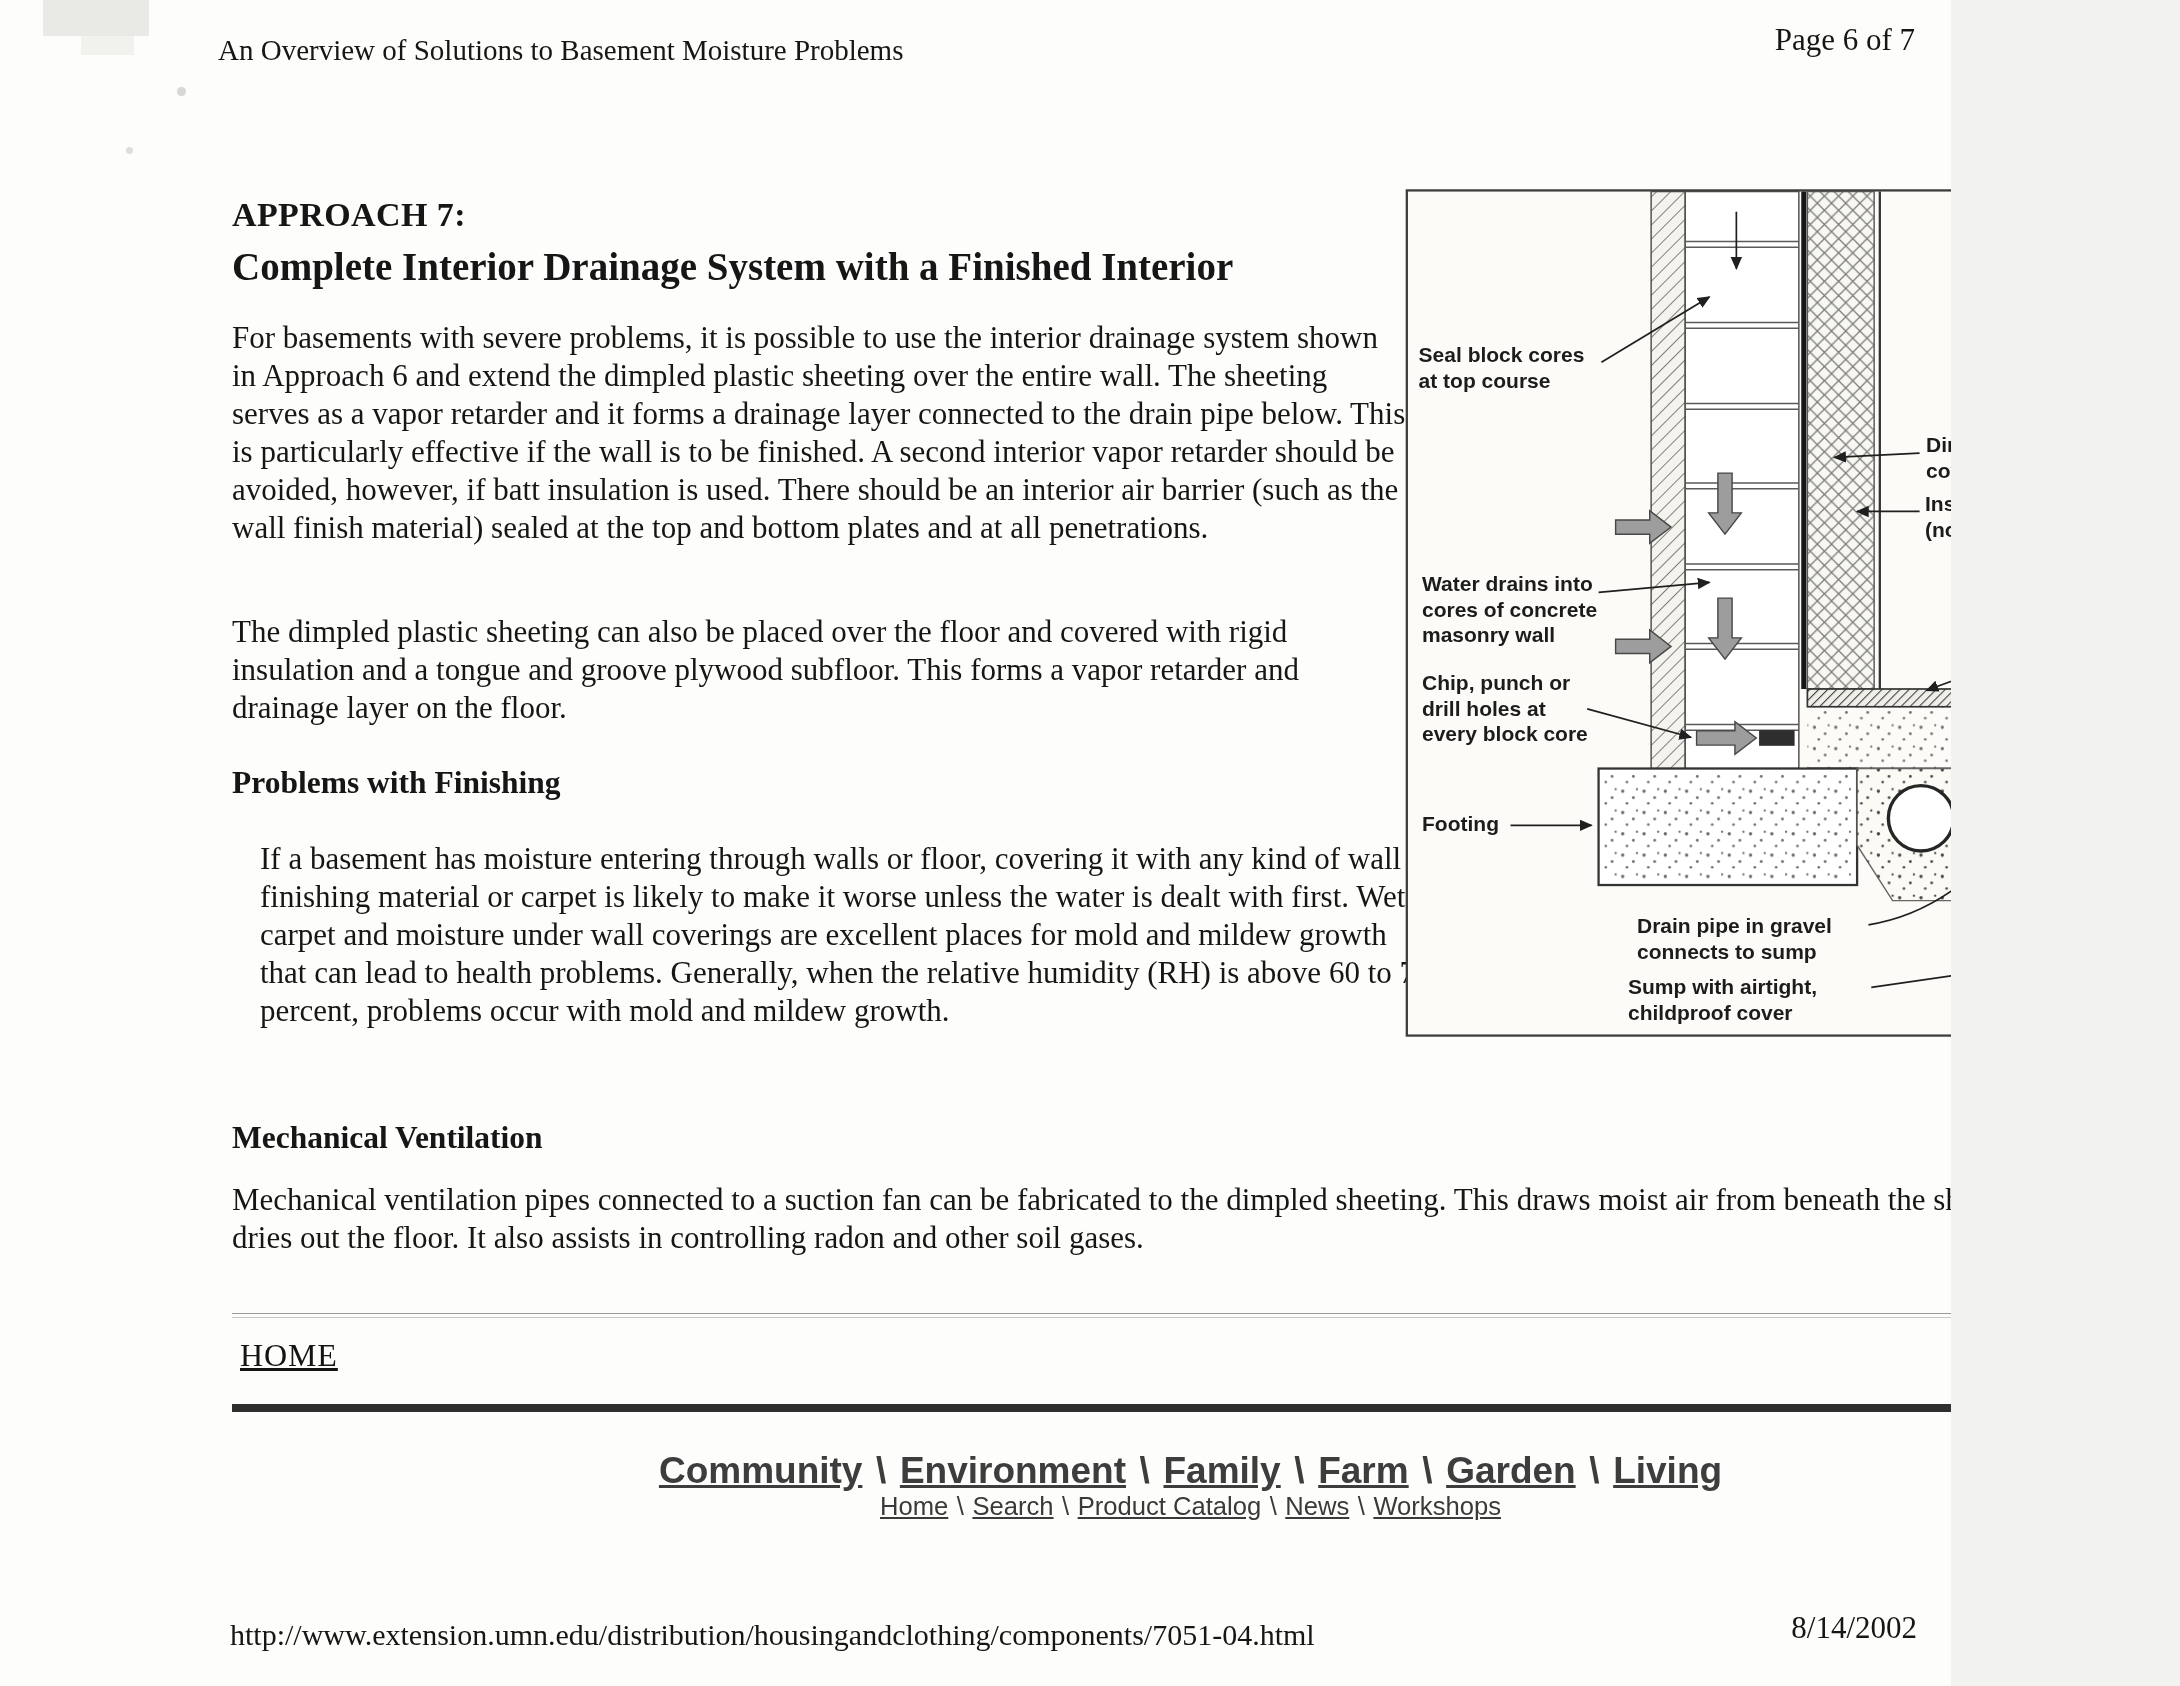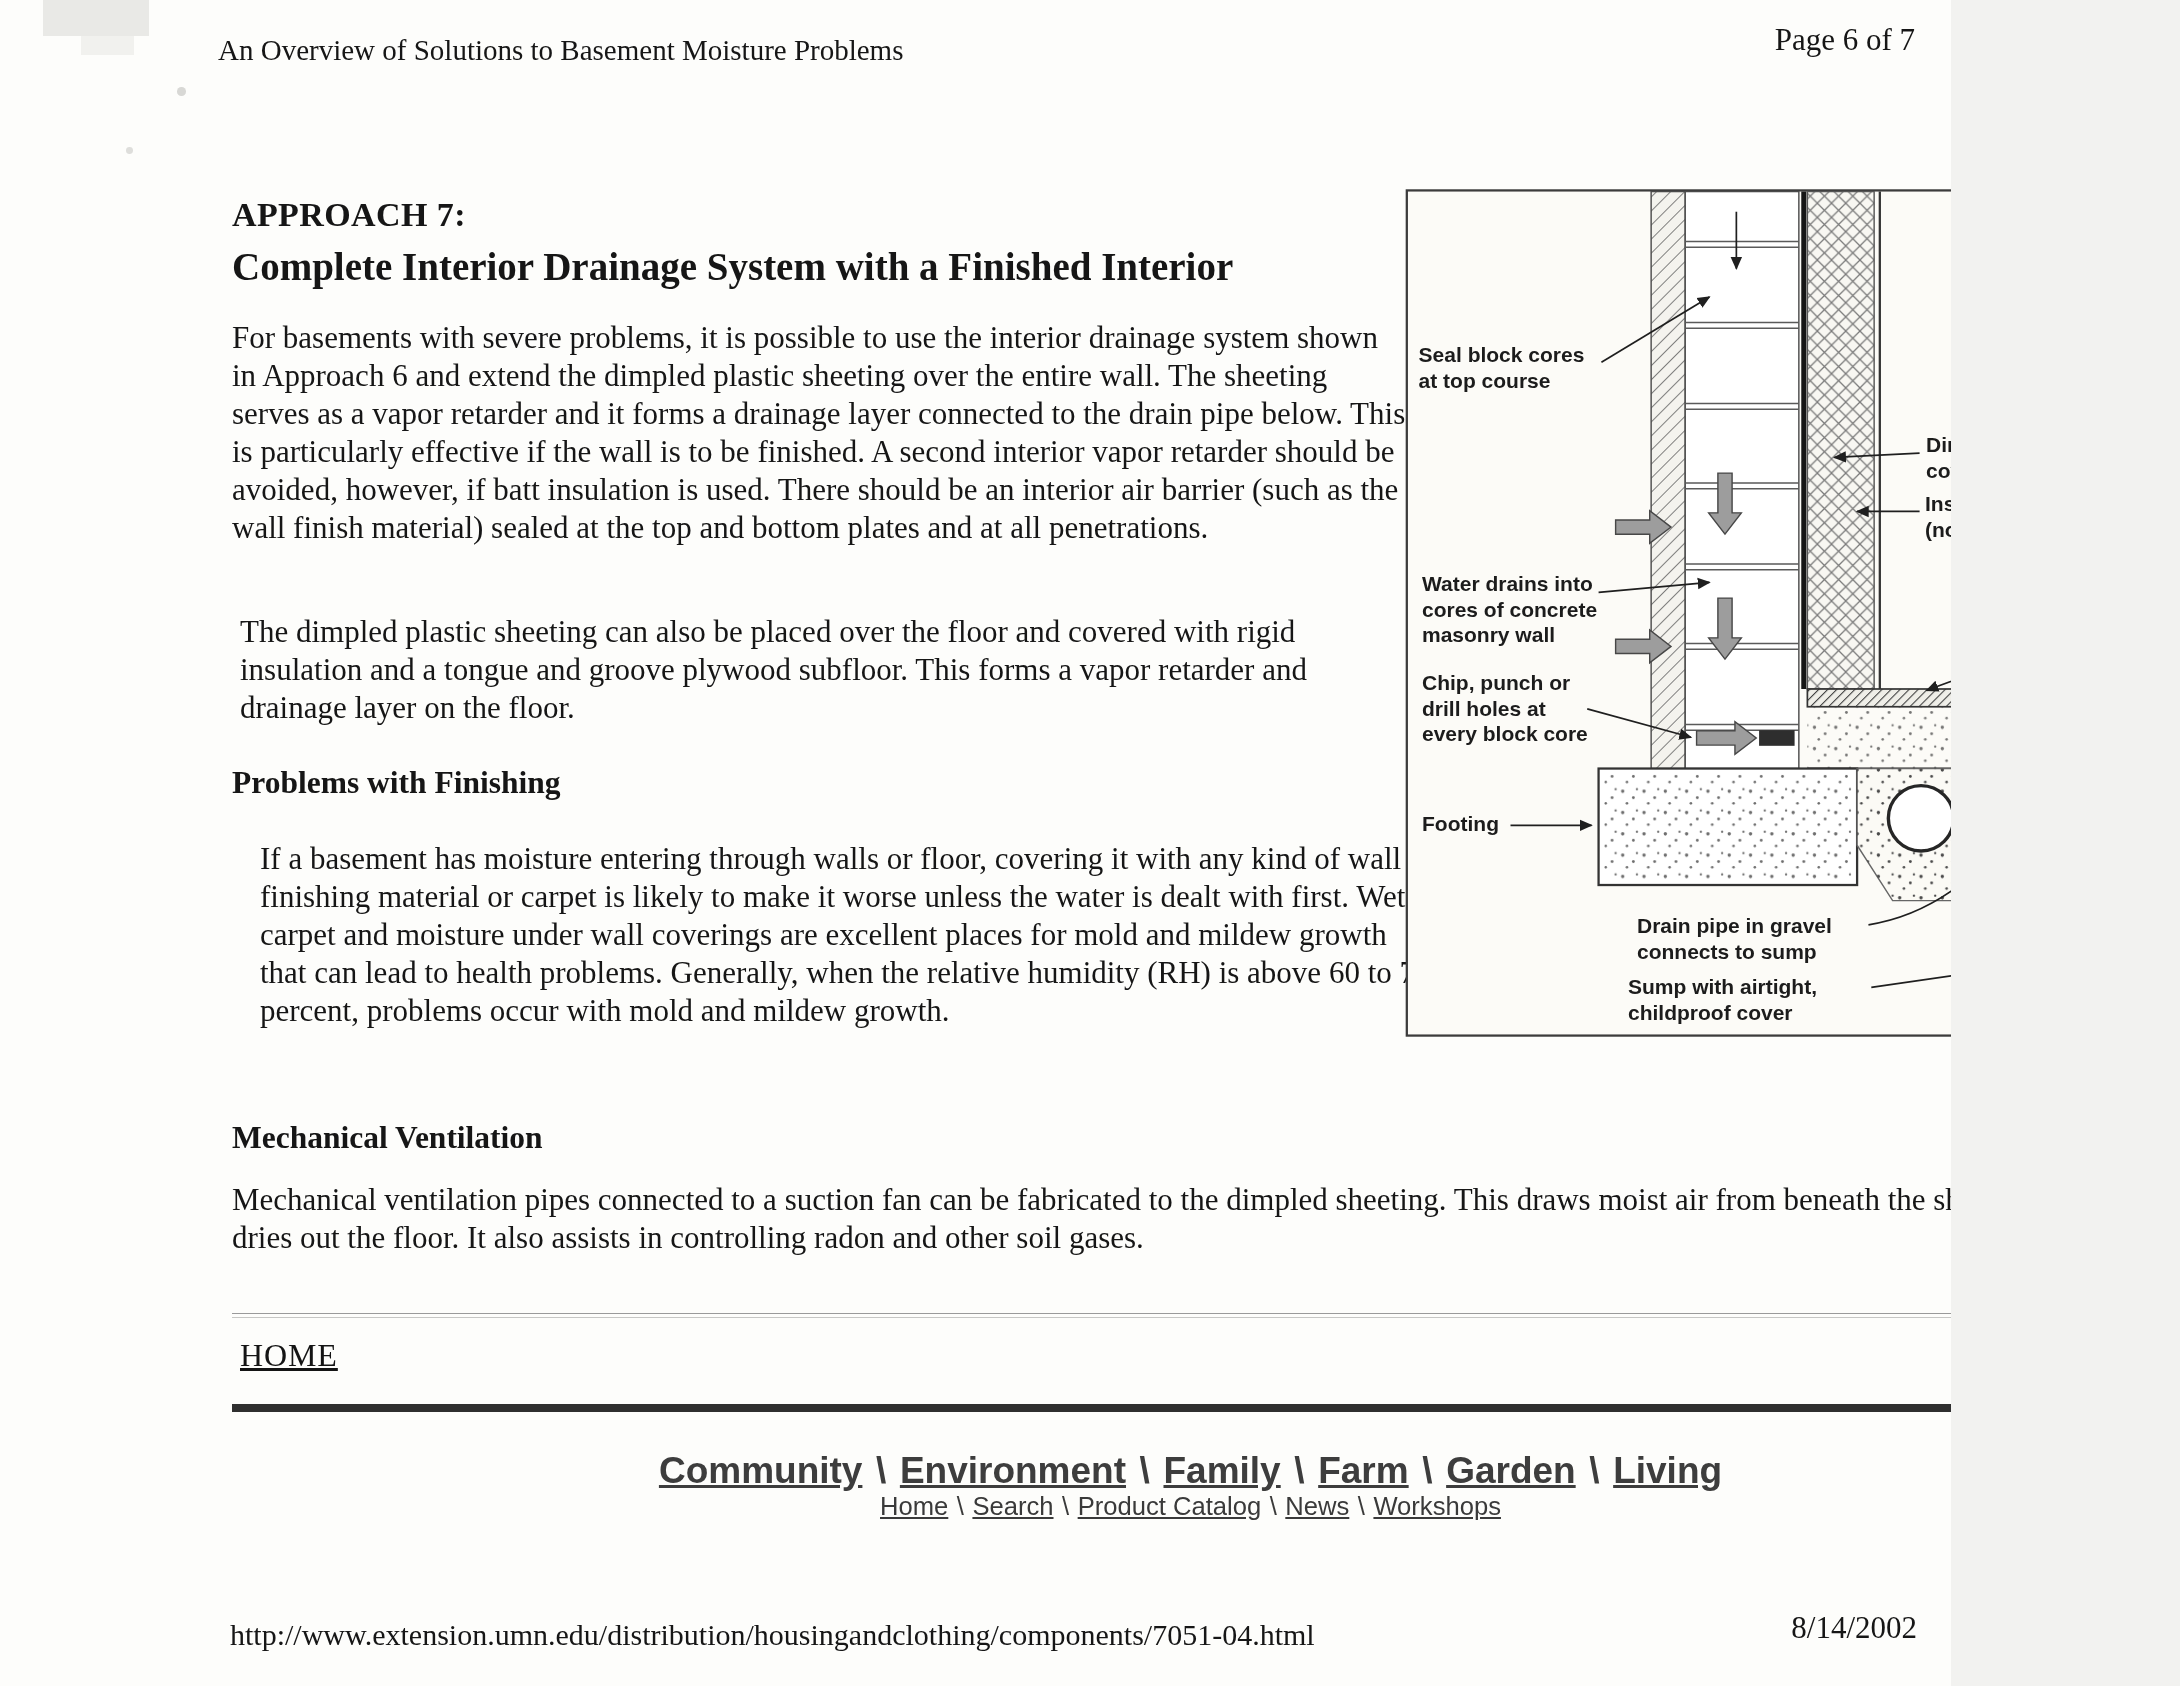--- a/index.html
+++ b/index.html
@@ -25,21 +25,21 @@
 
   
   #doc-title { position: absolute; left: 218px; top: 34px; font-size: 29px; }
   #page-num  { position: absolute; right: 36px; top: 22px; font-size: 31px; }
 
   
   #h-main { position: absolute; left: 232px; top: 196px; font-size: 34px; font-weight: bold; letter-spacing: 0.4px; }
   #h-sub  { position: absolute; left: 232px; top: 244px; font-size: 39px; font-weight: bold; }
   .para   { position: absolute; font-size: 31px; line-height: 38px; }
   #p-intro    { left: 232px; top: 319px; width: 1175px; }
-  #p-sheeting { left: 240px; top: 613px; width: 1175px; }
+  #p-sheeting { left: 232px; top: 613px; width: 1175px; }
   .h3 { position: absolute; font-size: 31.5px; font-weight: bold; }
   #h3-finishing   { left: 232px; top: 765px; }
   #p-finishing    { left: 232px; top: 840px; width: 1175px; margin-left: 28px; }
   #h3-ventilation { left: 232px; top: 1120px; }
   #p-ventilation  { left: 232px; top: 1181px; width: 1882px; }
 
   
   #diagram { position: absolute; left: 1405px; top: 189px; width: 738px; height: 848px; }
   #diagram svg { position: absolute; left: 0; top: 0; }
   .dlabel {

